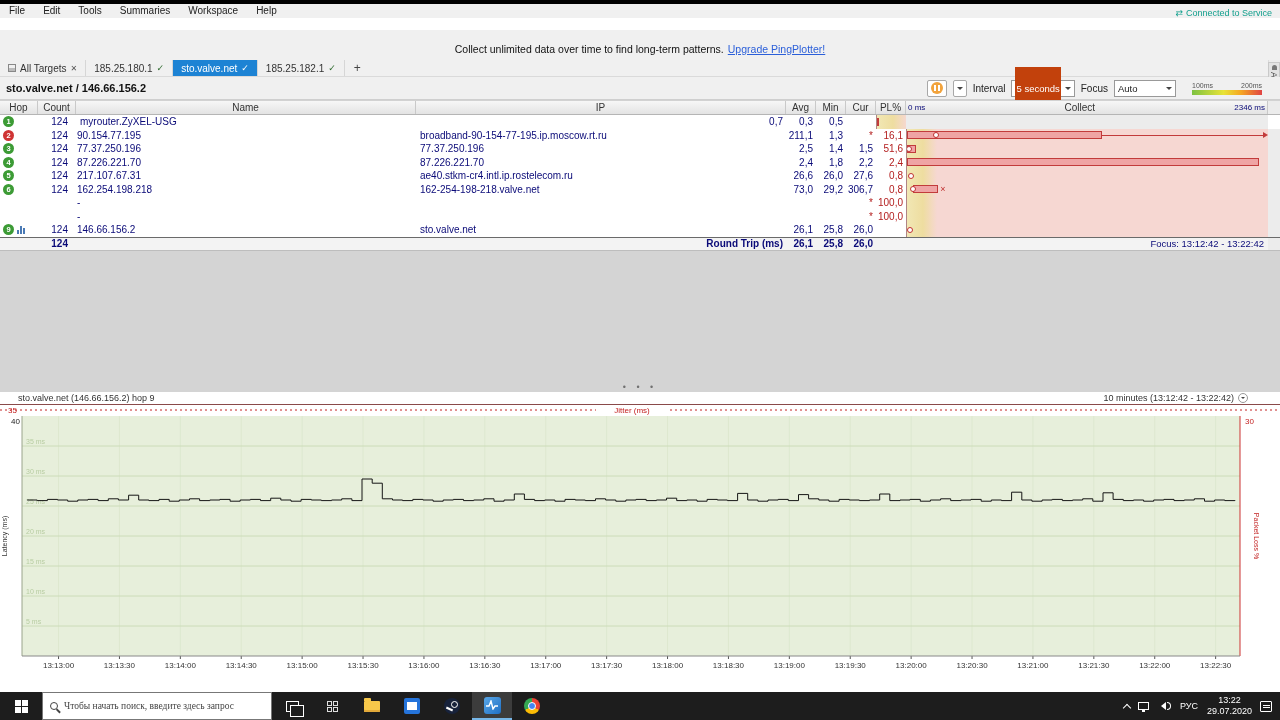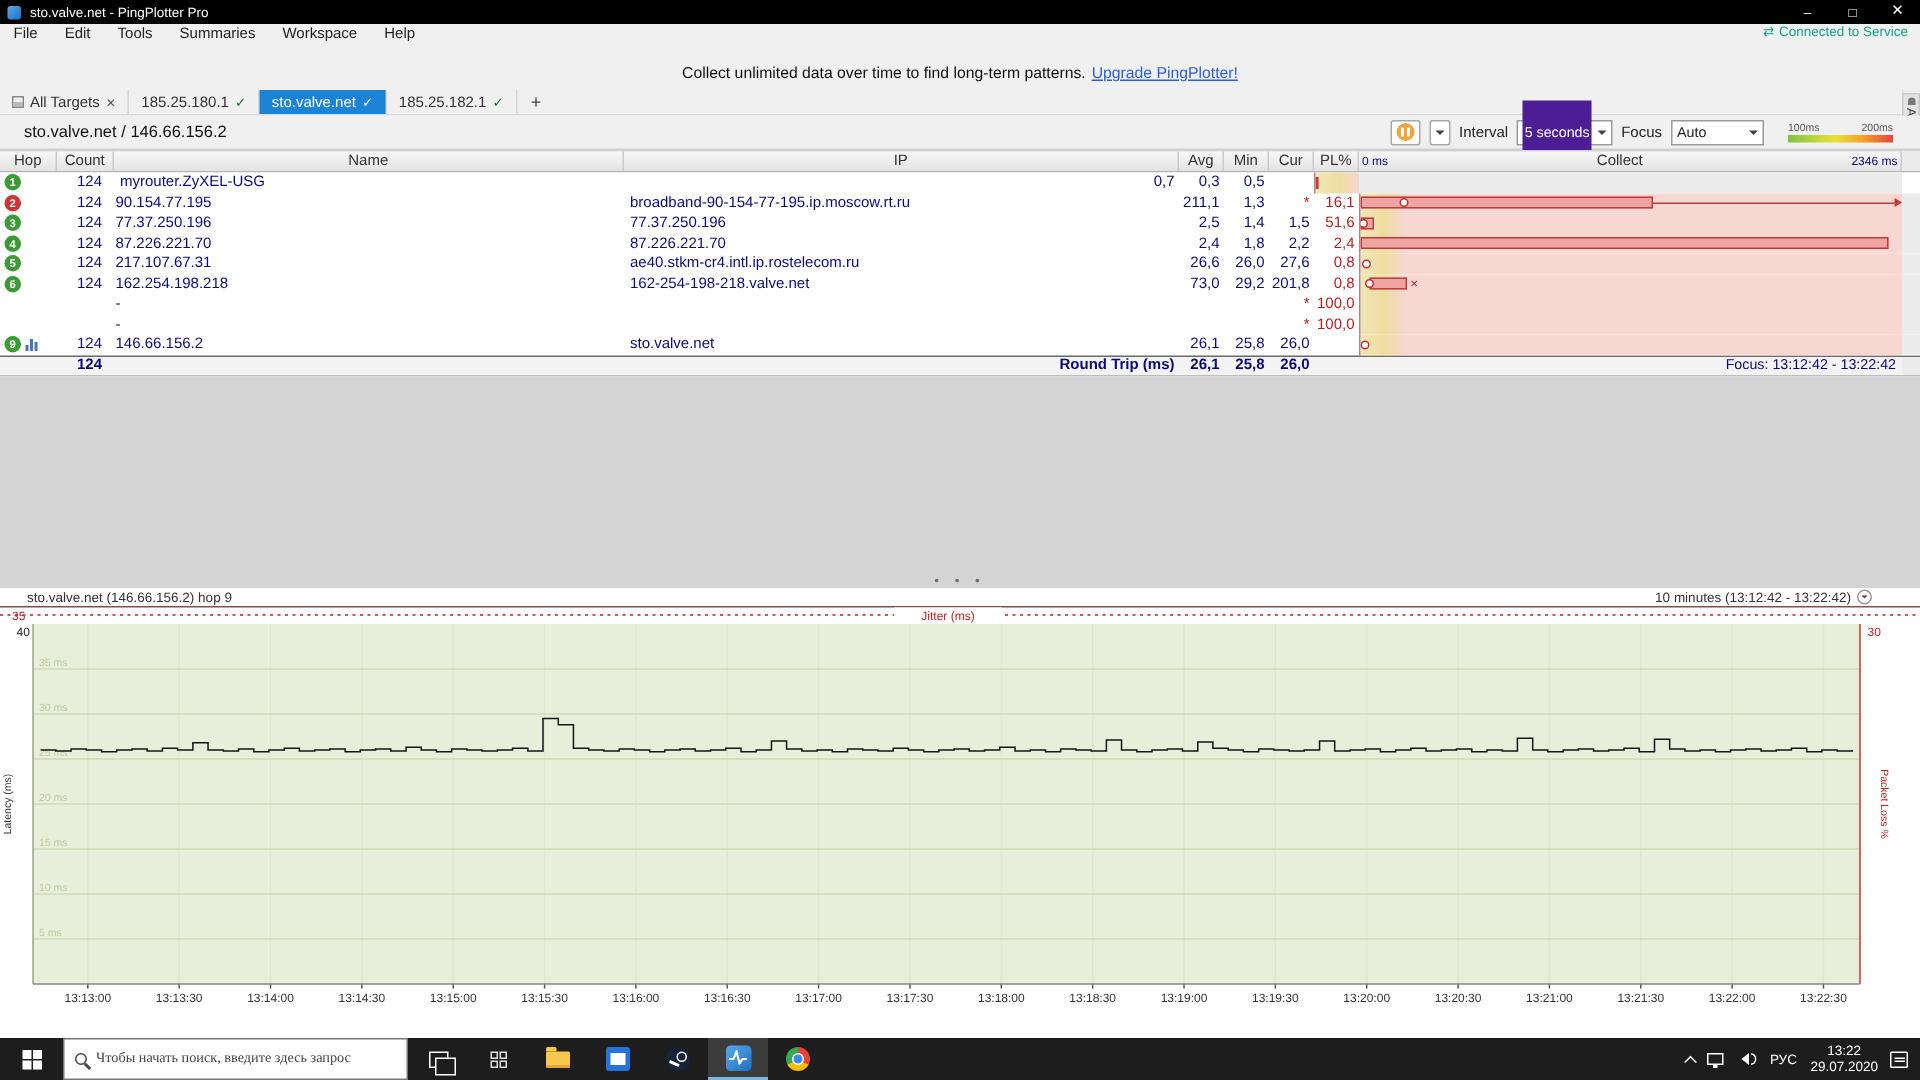--- a/index.html
+++ b/index.html
@@ -7,21 +7,21 @@
 .band{position:absolute;left:0;width:1280px}
 
 
 .titlebar{top:0;height:16px;background:#000;display:flex;align-items:center;color:#fff;font-size:9px}
 .app-ico{width:9px;height:9px;background:linear-gradient(135deg,#5aa8e8,#1f6fc4);border-radius:2px;margin:0 6px 0 5px}
 .tb-title{flex:1}
 .wc{width:30px;text-align:center;font-size:9px;line-height:16px;cursor:default}
 .wc-close{font-size:10px}
 
 
-.menubar{top:16px;height:14px;background:#f0f0f0;display:flex;align-items:flex-start;font-size:10px;color:#222}
+.menubar{top:4px;height:14px;background:#f0f0f0;display:flex;align-items:flex-end;font-size:10px;color:#222}
 .menu-item{padding:0 9px;line-height:14px}
 .connected{margin-left:auto;margin-right:8px;color:#13a08e;font-size:9px;display:flex;align-items:center;gap:3px}
 
 
 .noticebar{top:30px;height:30px;background:#f0f0f0;display:flex;align-items:flex-end;justify-content:center;padding-bottom:5px;font-size:10.5px;color:#111;gap:4px}
 .noticebar a{color:#2b5fd9;text-decoration:underline;cursor:pointer}
 
 
 .tabbar{top:60px;height:17px;background:#f0f0f0;display:flex;align-items:stretch;border-bottom:1px solid #dadada;font-size:10px;color:#333}
 .tab{display:flex;align-items:center;gap:4px;padding:0 8px;border-right:1px solid #d6d6d6;cursor:default}
@@ -33,31 +33,31 @@
 .tab-add{padding:0 9px;font-size:12px;display:flex;align-items:center;color:#444}
 
 
 .rgutter{position:absolute;right:0;top:60px;width:12px;height:191px;background:#ececec;border-left:1px solid #dcdcdc}
 .alerts-tab{position:absolute;right:0;top:62px;width:12px;height:48px;background:#e3e3e3;border:1px solid #c9c9c9;display:flex;flex-direction:column;align-items:center;padding-top:2px;gap:2px}
 .bell{width:5px;height:5px;border-radius:3px 3px 0 0;background:#777}
 .al-txt{writing-mode:vertical-rl;font-size:8.5px;color:#444}
 
 
 .targetbar{top:77px;height:23px;background:#f0f0f0;border-bottom:1px solid #cfcfcf;display:flex;align-items:center}
-.t-title{font-size:11px;font-weight:normal;color:#111;margin-left:16px}
+.t-title{font-size:11px;font-weight:bold;color:#111;margin-left:6px}
 .t-controls{margin-left:auto;display:flex;align-items:center;gap:6px;margin-right:18px}
 .pp-btn{height:17px;background:#fff;border:1px solid #a8a8a8;border-radius:2px;display:flex;align-items:center;padding:0 3px}
 .pp-circ{width:12px;height:12px;border-radius:50%;background:#f2a33c;position:relative}
 .pp-circ::before,.pp-circ::after{content:'';position:absolute;top:3px;width:2px;height:6px;background:#fff}
 .pp-circ::before{left:3.5px}.pp-circ::after{left:7px}
 .pp-dd{height:17px;width:14px;background:#fff;border:1px solid #a8a8a8;border-radius:2px;display:flex;align-items:center;justify-content:center}
 .dda{width:0;height:0;border:3.5px solid transparent;border-top-color:#444;margin-top:3px;display:inline-block}
 .lbl{font-size:10px;color:#222}
 .select{height:17px;min-width:62px;background:#fff;border:1px solid #999;display:flex;align-items:center;justify-content:space-between;padding:0 3px;font-size:9.5px;color:#222;gap:4px}
-.sel-hl{background:#4c1d95;color:#fff;padding:16px 1px}
+.sel-hl{background:#c2410c;color:#fff;padding:16px 1px}
 .legend{width:70px;margin-left:10px}
 .leg-lbls{display:flex;justify-content:space-between;font-size:7px;color:#555;line-height:7px}
 .leg-bar{height:5px;margin-top:1px;background:linear-gradient(90deg,#7dc242,#e8e337 45%,#f5a623 70%,#e04343)}
 
 
 .dtable{top:100px;height:151px;background:#fff}
 .thead,.trow,.rtrow{display:grid;grid-template-columns:38px 38px 340px 370px 30px 30px 30px 30px 1fr 12px}
 .thead{height:15px;background:linear-gradient(#f7f7f7,#e3e3e3);border-top:1px solid #d2d2d2;border-bottom:1px solid #b5b5b5;font-size:10px;color:#333}
 .hc{display:flex;align-items:center;justify-content:center;border-right:1px solid #c9c9c9;overflow:hidden}
 .hc-lat{justify-content:space-between;padding:0 2px}
@@ -326,21 +326,21 @@
       </div>
       <div class="trow">
         <div class="c hop">
           <span class="hopc" style="background:#3c9b35">6</span>
         </div>
         <div class="c count">124</div>
         <div class="c ip">162.254.198.218</div>
         <div class="c nm">162-254-198-218.valve.net</div>
         <div class="c num">73,0</div>
         <div class="c num">29,2</div>
-        <div class="c num">201,8</div>
+        <div class="c num">306,7</div>
         <div class="c num red">0,8</div>
         <div class="c lat">
           <div class="lbar" style="left: 1.6%; width: 6.9%;"></div>
           <div class="lmk" style="left: 1.6%;"></div>
           <div class="lx" style="left: 9.2%;">×</div>
         </div>
         <div class="c gut"></div>
       </div>
       <div class="trow">
         <div class="c hop"></div>

